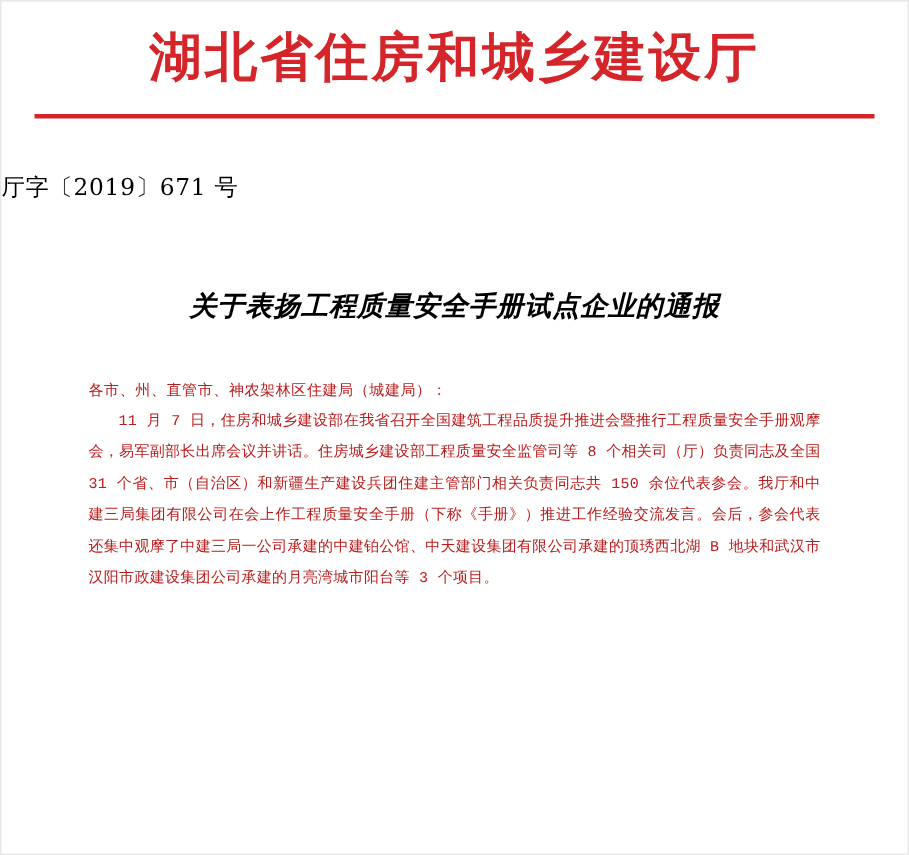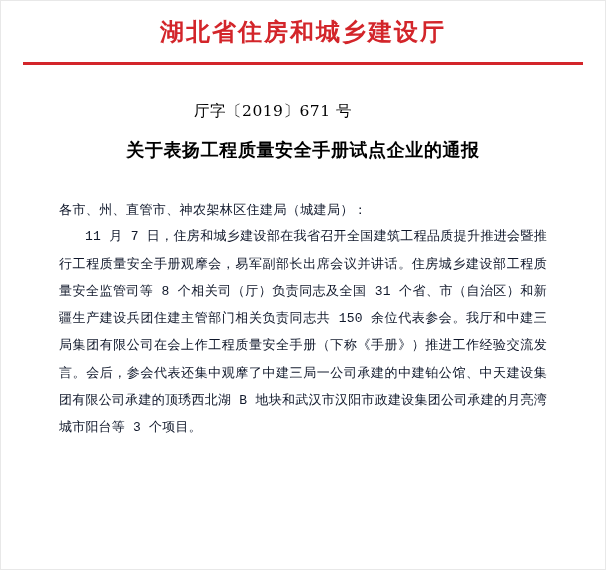--- a/index.html
+++ b/index.html
@@ -23,51 +23,52 @@
   }
   .letterhead {
     text-align: center;
     padding-top: 16px;
     padding-bottom: 6px;
   }
   .letterhead-title {
     color: #d3252a;
     font-family: "DejaVu Serif", "Liberation Serif", serif;
     font-weight: bold;
-    font-size: 24px;
+    font-size: 35px;
     letter-spacing: 2px;
     line-height: 1.25;
     white-space: nowrap;
   }
   .red-rule {
     margin: 9px 22px 0 22px;
     height: 3px;
     background: #d3252a;
   }
   .doc-number {
-    text-align: center;
+    text-align: left;
     margin: 36px 60px 0 0;
     font-size: 15.5px;
     color: #000000;
     letter-spacing: 0.5px;
     font-family: "DejaVu Serif", "Liberation Serif", serif;
   }
   .doc-title {
     text-align: center;
     font-size: 18px;
     font-weight: bold;
     color: #000000;
-    margin-top: 16px;
+    margin-top: 56px;
     letter-spacing: 0.6px;
     font-family: "DejaVu Serif", "Liberation Serif", serif;
+    font-style: italic;
   }
   .body-block {
     margin: 34px 58px 0 58px;
-    font-size: 13px;
-    color: #0f172a;
+    font-size: 10px;
+    color: #b91c1c;
     line-height: 2.1;
     text-align: justify;
     text-justify: inter-ideograph;
     font-family: "DejaVu Serif", "Liberation Serif", serif;
   }
   .salutation {
     margin: 0;
     letter-spacing: 0.4px;
   }
   .para {

